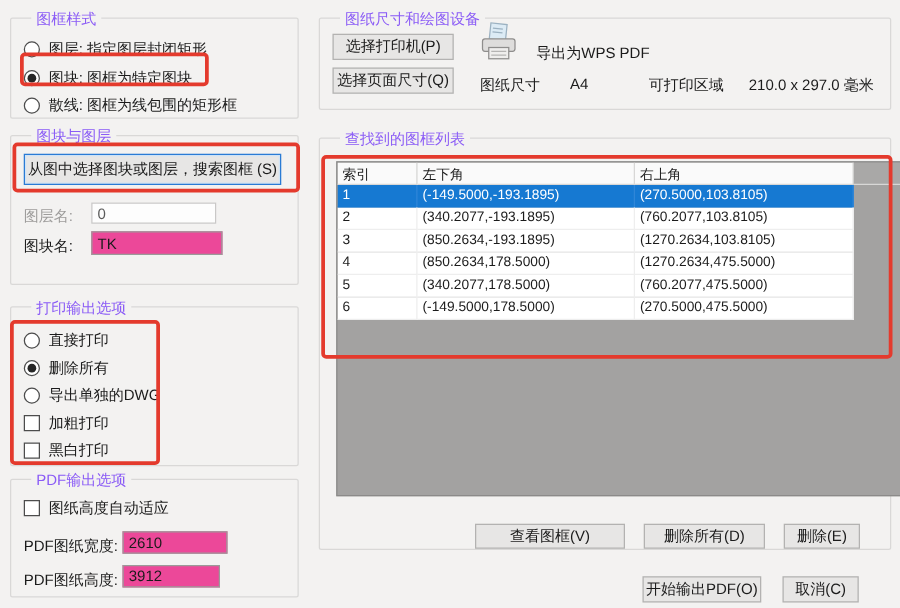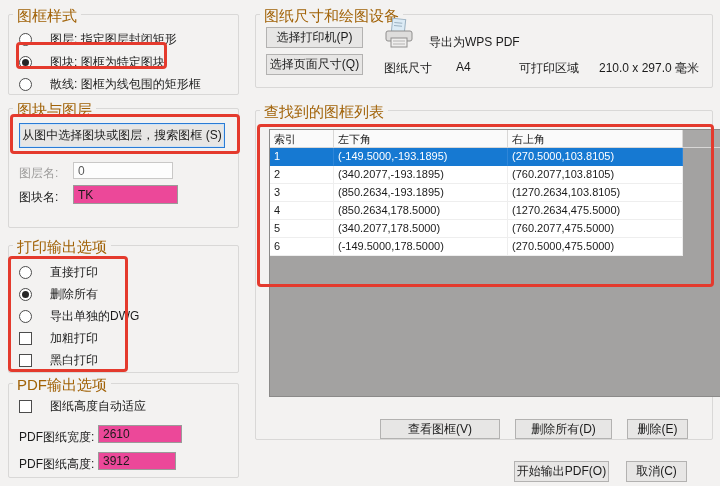--- a/index.html
+++ b/index.html
@@ -13,44 +13,44 @@
     overflow:hidden;
   }
   .groupbox {
     position:absolute;
     border:1px solid #d9d8d7;
     border-radius:2px;
     background:transparent;
   }
   .grouplabel {
     position:absolute;
-    top:-8px; left:4px;
+    top:-8px; left:16px;
     background:#f3f2f1;
     padding:0 4px;
-    font-size:15px;
-    color:#a16207;
+    font-size:12px;
+    color:#8b5cf6;
     white-space:nowrap;
   }
   .btn {
     position:absolute;
     background:#e7e6e5;
     border:1px solid #b3b2b1;
     font-size:12px;
     color:#1b1b1b;
     display:flex; align-items:center; justify-content:center;
     white-space:nowrap;
     font-family:inherit;
   }
   .btn.focused {
     border:1px solid #2a7bd5;
     box-shadow:inset 0 0 0 1px #cfe3f6;
   }
   .option-row {
     position:absolute;
-    display:flex; align-items:center; gap:18px;
+    display:flex; align-items:center; gap:7px;
     height:16px; left:10px;
     white-space:nowrap;
   }
   .radio {
     width:13px; height:13px; flex:0 0 13px;
     border:1px solid #4c4c4c; border-radius:50%;
     background:#fff; position:relative;
   }
   .radio.checked::after {
     content:""; position:absolute; inset:2px;

